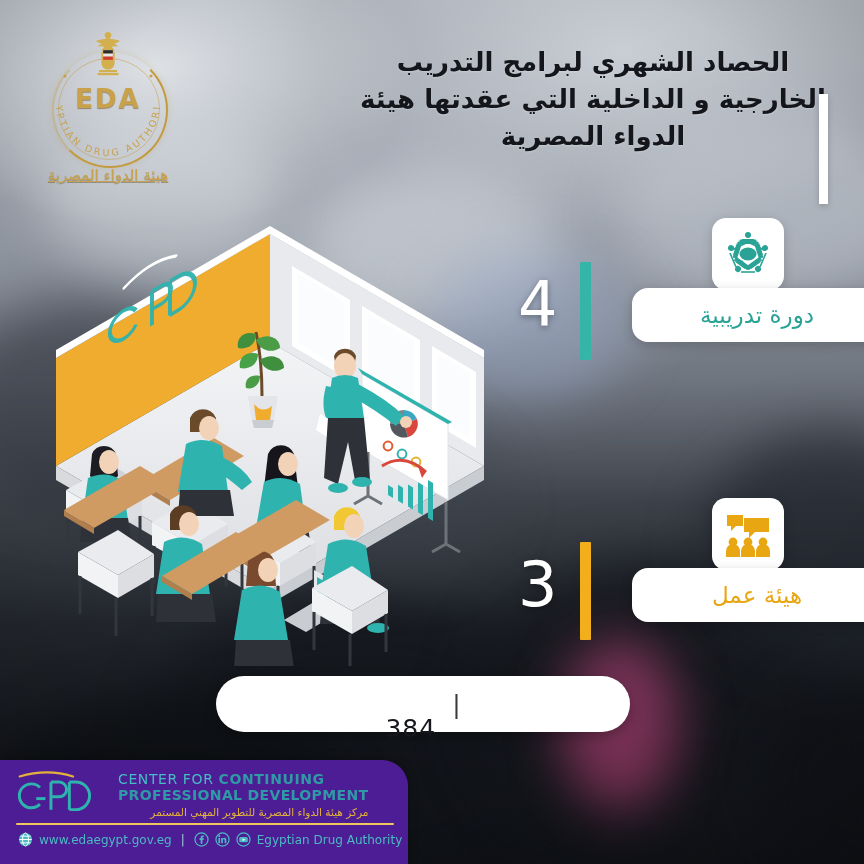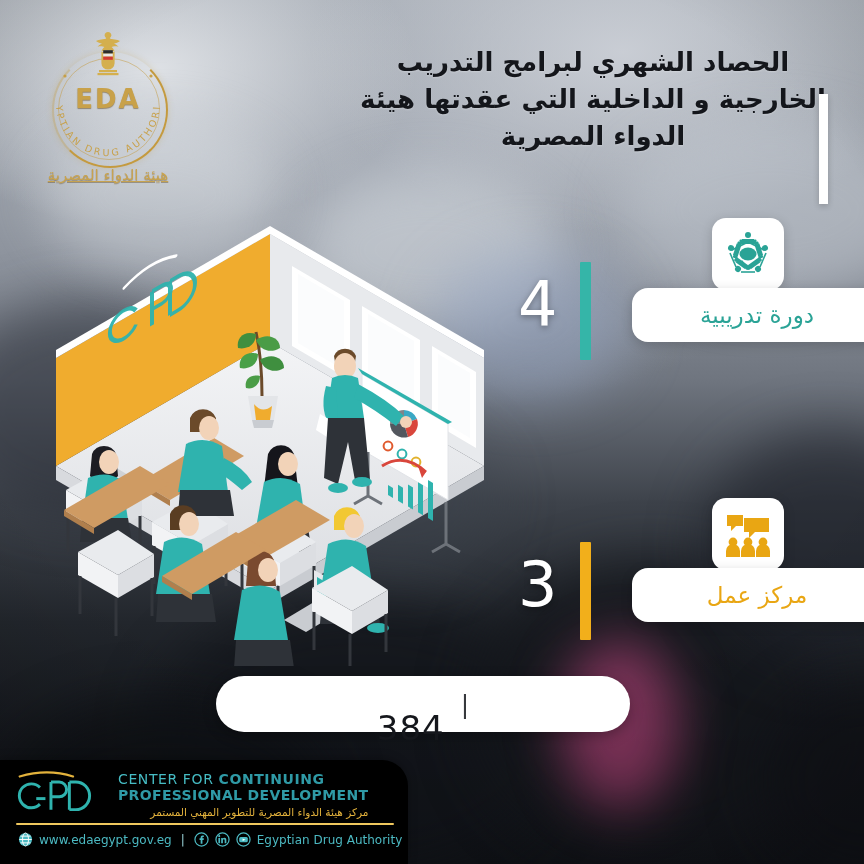--- a/index.html
+++ b/index.html
@@ -119,26 +119,26 @@
   
   .total{
     position:absolute;left:216px;top:676px;width:414px;height:56px;
     background:#ffffff;border-radius:28px;
     display:flex;align-items:center;justify-content:center;gap:16px;
     box-shadow:0 4px 14px rgba(0,0,0,.3);
     direction:rtl;
   }
   .total .label{font-size:25px;color:#15171c;}
   .total .sep{font-size:25px;color:#15171c;opacity:.85;}
-  .total .value{font-size:34px;color:#15171c;font-weight:400;letter-spacing:1px;margin-top:48px;}
+  .total .value{font-size:25px;color:#15171c;font-weight:400;letter-spacing:1px;margin-top:48px;}
 
   
   .footer{
     position:absolute;left:0;bottom:0;width:408px;height:104px;
-    background:#000000;border-top-right-radius:26px;
+    background:#4c1d95;border-top-right-radius:26px;
     box-shadow:0 -2px 10px rgba(0,0,0,.25);
   }
   .footer-top{display:flex;align-items:center;padding:10px 0 0 16px;gap:10px;}
   .cpd-mark{width:92px;height:46px;flex:none;}
   .cpd-text{padding-top:2px;}
   .cpd-l1{font-size:14px;letter-spacing:.6px;color:#46bcc4;line-height:1.12;white-space:nowrap;}
   .cpd-l1 b{color:#2f9aa6;font-weight:700;}
   .cpd-l2{font-size:14px;letter-spacing:.35px;color:#2f9aa6;font-weight:700;line-height:1.12;white-space:nowrap;}
   .cpd-ar{font-size:10.5px;color:#e3b23c;direction:rtl;margin-top:3px;letter-spacing:.2px;}
   .footer-rule{height:2px;background:#efc75e;margin:5px 14px 0 16px;border-radius:2px;}
@@ -472,21 +472,21 @@
           <circle cx="10" cy="33" r="4.4"></circle>
             <path d="M3 48 v-6 a7 7 0 0 1 14 0 v6z"></path>
           <circle cx="25" cy="33" r="4.4"></circle>
             <path d="M18 48 v-6 a7 7 0 0 1 14 0 v6z"></path>
           <circle cx="40" cy="33" r="4.4"></circle>
             <path d="M33 48 v-6 a7 7 0 0 1 14 0 v6z"></path>
         </g>
       </svg>
     </div>
     <div class="pill" style="left:132px;top:58px;width:250px;">
-      <span>مركز عمل</span>
+      <span>هيئة عمل</span>
     </div>
   </div>
 
   <div class="total">
     <span class="sep">|</span>
     <span class="value">384</span>
   </div>
 
   <div class="footer">
     <div class="footer-top">

